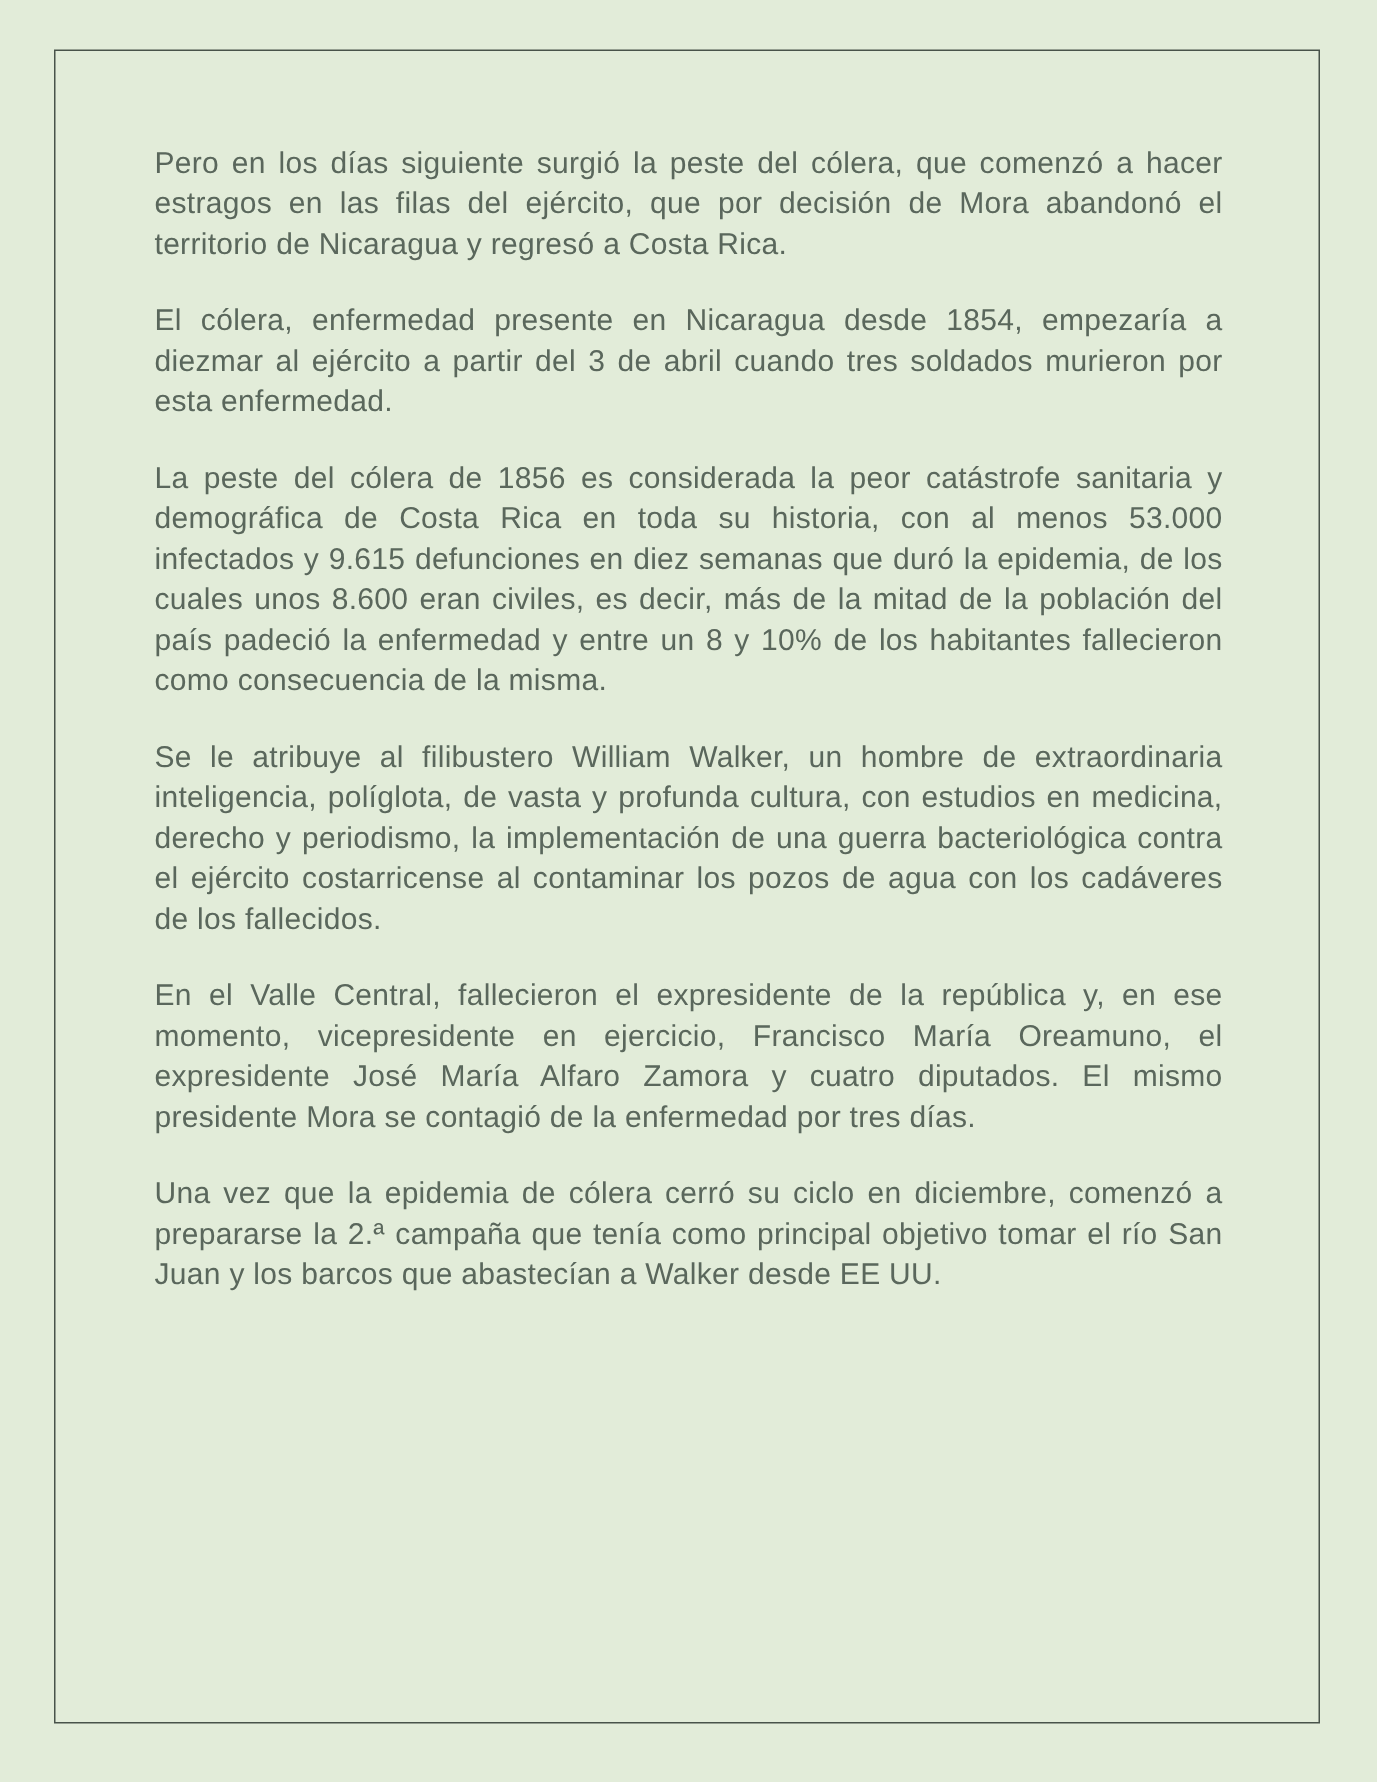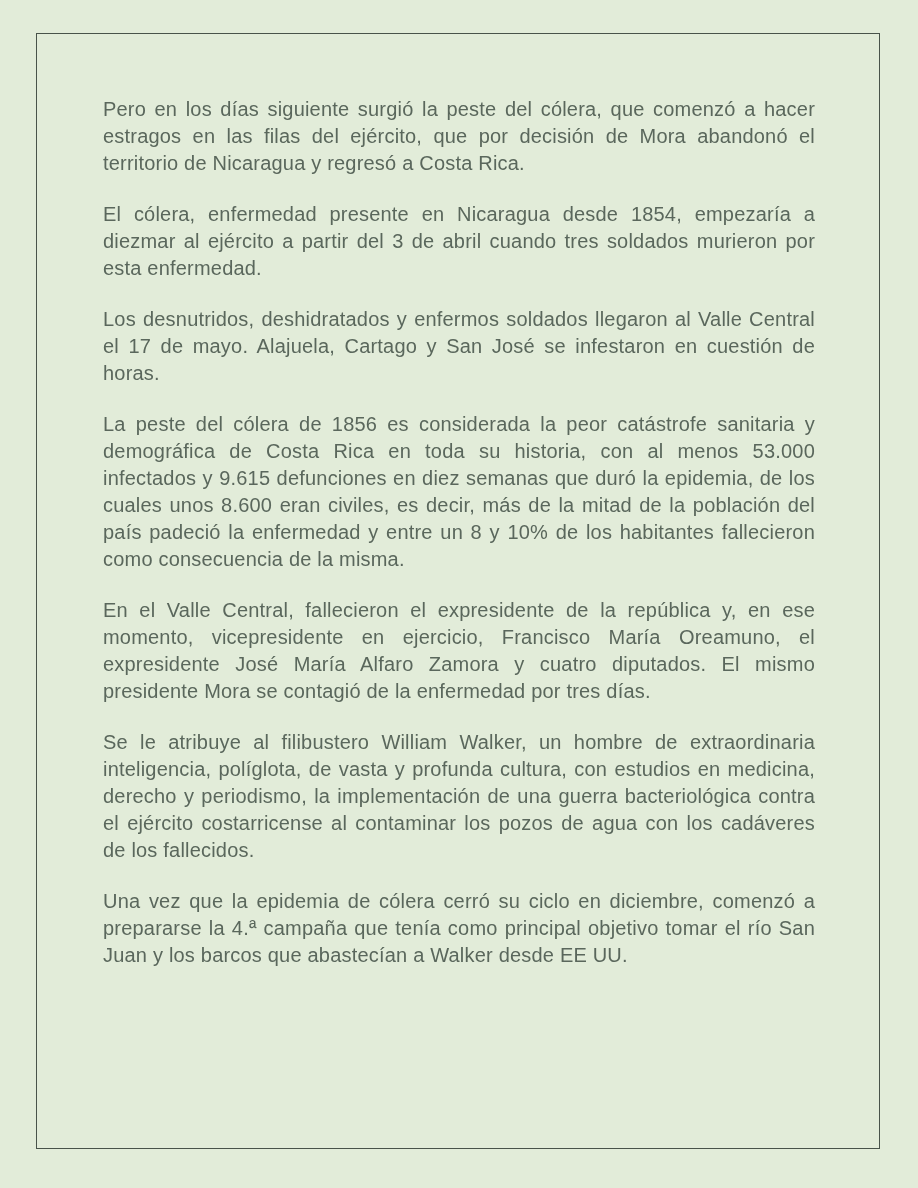--- a/index.html
+++ b/index.html
@@ -44,18 +44,17 @@
   }
 </style>
 </head>
 <body>
 
 <div class="page-frame"></div>
 
 <div class="text-block">
   <p>Pero en los días siguiente surgió la peste del cólera, que comenzó a hacer estragos en las filas del ejército, que por decisión de Mora abandonó el territorio de Nicaragua y regresó a Costa Rica.</p>
   <p>El cólera, enfermedad presente en Nicaragua desde 1854, empezaría a diezmar al ejército a partir del 3 de abril cuando tres soldados murieron por esta enfermedad.</p>
-  <p>Los desnutridos, deshidratados y enfermos soldados llegaron al Valle Central el 17 de mayo. Alajuela, Cartago y San José se infestaron en cuestión de horas.</p>
   <p>La peste del cólera de 1856 es considerada la peor catástrofe sanitaria y demográfica de Costa Rica en toda su historia, con al menos 53.000 infectados y 9.615 defunciones en diez semanas que duró la epidemia, de los cuales unos 8.600 eran civiles, es decir, más de la mitad de la población del país padeció la enfermedad y entre un 8 y 10% de los habitantes fallecieron como consecuencia de la misma.</p>
+  <p>Se le atribuye al filibustero William Walker, un hombre de extraordinaria inteligencia, políglota, de vasta y profunda cultura, con estudios en medicina, derecho y periodismo, la implementación de una guerra bacteriológica contra el ejército costarricense al contaminar los pozos de agua con los cadáveres de los fallecidos.</p>
   <p>En el Valle Central, fallecieron el expresidente de la república y, en ese momento, vicepresidente en ejercicio, Francisco María Oreamuno, el expresidente José María Alfaro Zamora y cuatro diputados. El mismo presidente Mora se contagió de la enfermedad por tres días.</p>
-  <p>Se le atribuye al filibustero William Walker, un hombre de extraordinaria inteligencia, políglota, de vasta y profunda cultura, con estudios en medicina, derecho y periodismo, la implementación de una guerra bacteriológica contra el ejército costarricense al contaminar los pozos de agua con los cadáveres de los fallecidos.</p>
-  <p>Una vez que la epidemia de cólera cerró su ciclo en diciembre, comenzó a prepararse la 4.ª campaña que tenía como principal objetivo tomar el río San Juan y los barcos que abastecían a Walker desde EE UU.</p>
+  <p>Una vez que la epidemia de cólera cerró su ciclo en diciembre, comenzó a prepararse la 2.ª campaña que tenía como principal objetivo tomar el río San Juan y los barcos que abastecían a Walker desde EE UU.</p>
 </div>
 
 </body></html>

